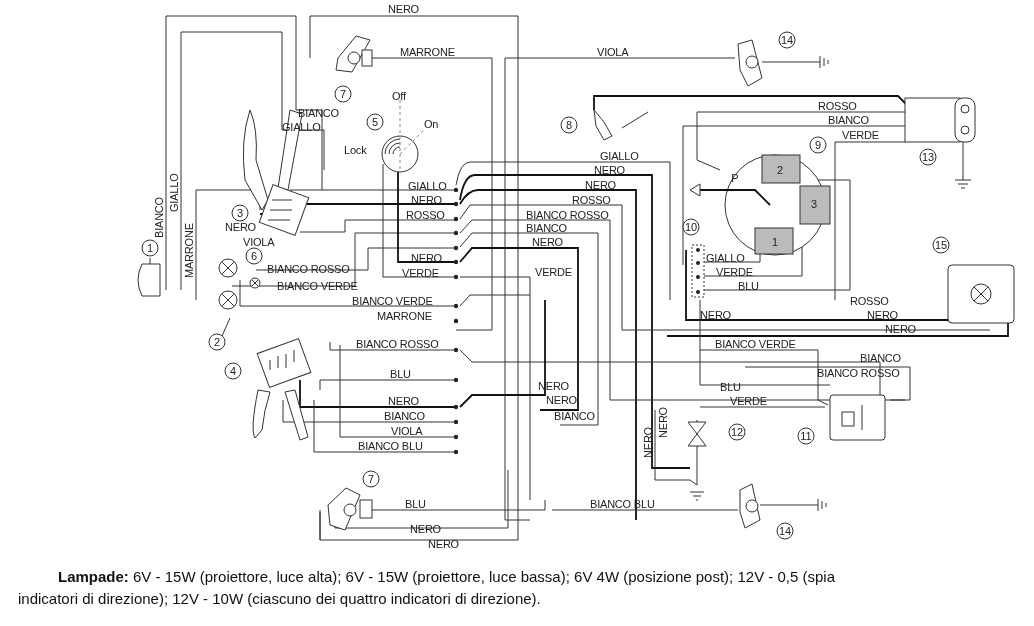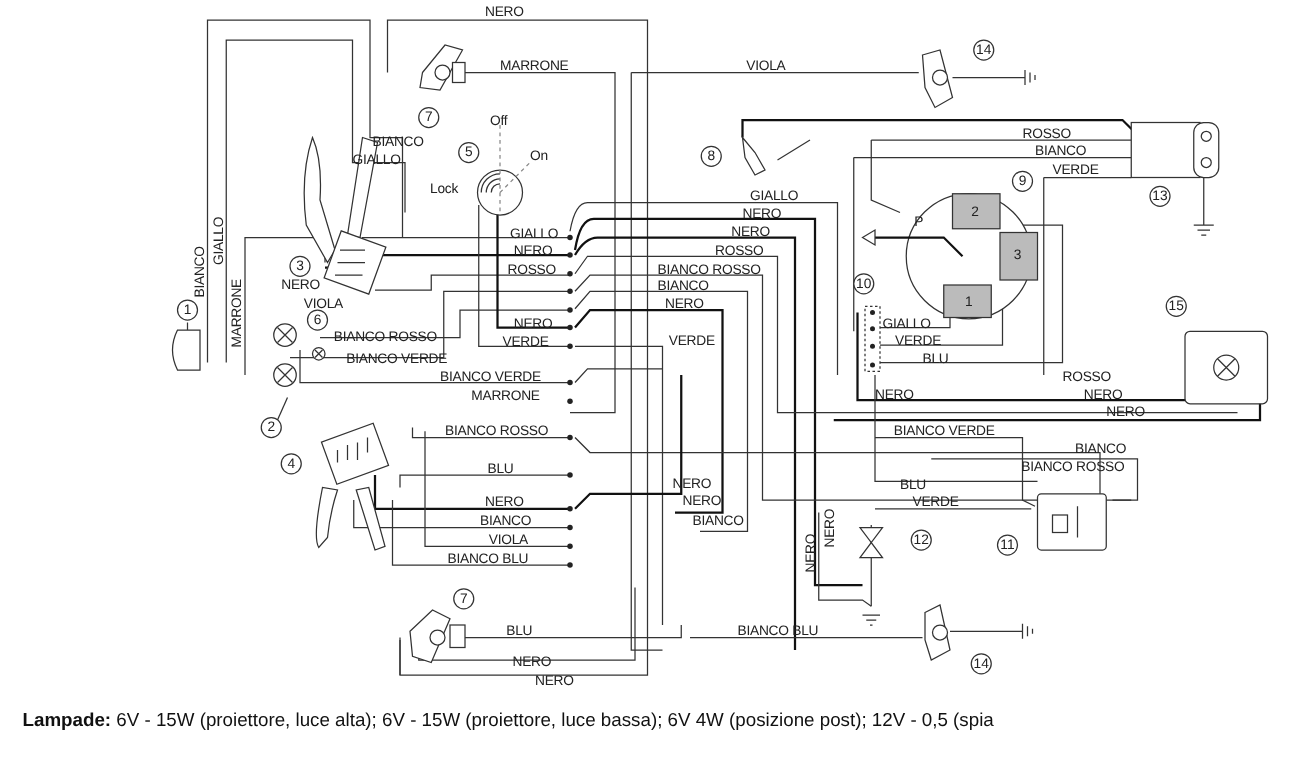--- a/index.html
+++ b/index.html
@@ -9,21 +9,21 @@
   .w { stroke:#333; stroke-width:1; fill:none; }
   .wt { stroke:#111; stroke-width:1.8; fill:none; }
   .wl { stroke:#888; stroke-width:1; fill:none; }
   .lbl { font-family:"Liberation Sans Narrow","Liberation Sans", sans-serif; font-size:11px; fill:#222; letter-spacing:-0.2px; }
   .num { font-family:"Liberation Sans", sans-serif; font-size:11px; fill:#222; text-anchor:middle; dominant-baseline:central; }
   .circ { stroke:#333; stroke-width:1; fill:#fff; }
   .dot { fill:#222; }
   .comp { stroke:#333; stroke-width:1; fill:#fff; }
   .hatch { fill:#bbb; stroke:#333; stroke-width:1; }
   #caption { position:absolute; left:18px; top:566px; width:1000px; font-family:"Liberation Sans", sans-serif; font-size:15px; line-height:22px; color:#111; }
-  #caption b { font-weight:bold; }
+  #caption b { font-weight:bold;margin-left:40px; }
 </style>
 </head>
 <body>
 
 <div id="diagram">
 <svg viewBox="0 0 1034 556" xmlns="http://www.w3.org/2000/svg">
 
   <g>
 
     <path class="w" d="M166 290 V16 H296 V110 H322 V190"></path>
@@ -331,13 +331,14 @@
     <text class="lbl" x="405" y="508">BLU</text>
     <text class="lbl" x="410" y="533">NERO</text>
     <text class="lbl" x="428" y="548">NERO</text>
     <text class="lbl" x="590" y="508">BIANCO BLU</text>
   </g>
 </svg>
 </div>
 
 <div id="caption">
   <b>Lampade:</b><span> 6V - 15W (proiettore, luce alta); 6V - 15W (proiettore, luce bassa); 6V 4W (posizione post); 12V - 0,5 (spia</span><br>
+  <span>indicatori di direzione); 12V - 10W (ciascuno dei quattro indicatori di direzione).</span>
 </div>
 
 </body></html>

